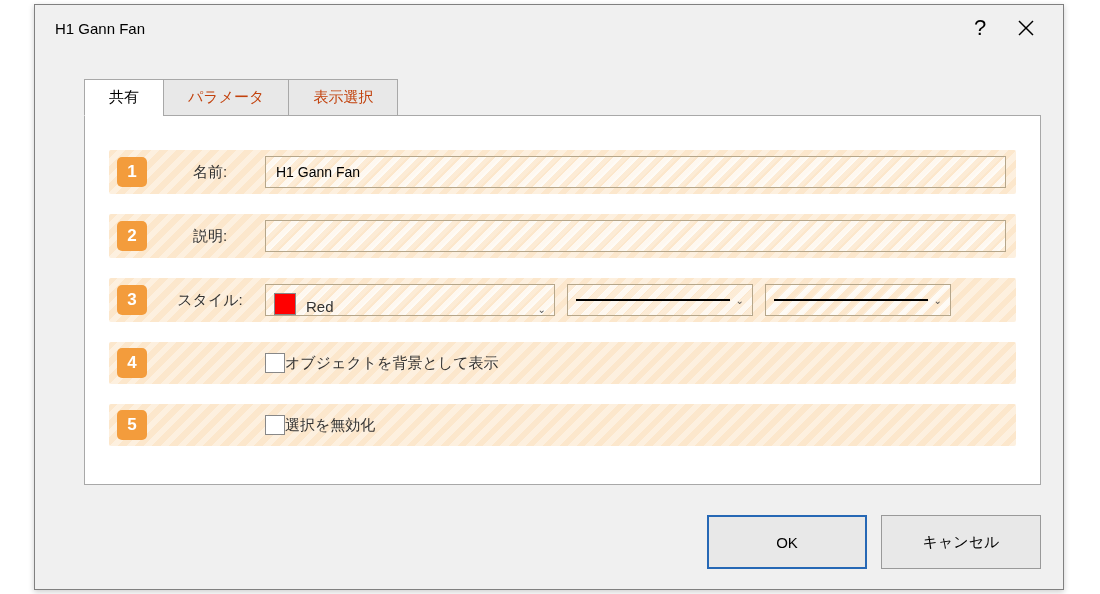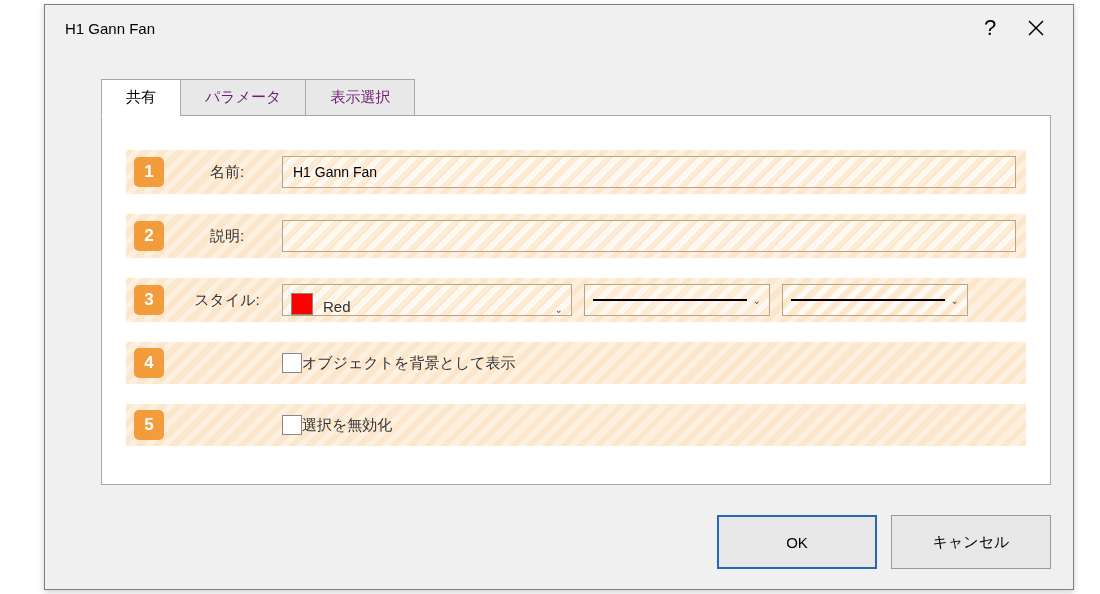--- a/index.html
+++ b/index.html
@@ -6,21 +6,21 @@
     body {
       font-family: "Meiryo", "Yu Gothic", sans-serif;
       font-size: 14px;
       background: #fff;
       width: 1100px;
       height: 594px;
       position: relative;
     }
     .dialog {
       position: absolute;
-      left: 44px;
+      left: 34px;
       top: 4px;
       width: 1030px;
       height: 586px;
       border: 1px solid #808080;
       background: #f0f0f0;
       box-shadow: 0 2px 6px rgba(0,0,0,0.2);
     }
     .titlebar {
       height: 46px;
       display: flex;
@@ -41,33 +41,33 @@
       justify-content: center;
       font-size: 20px;
       color: #000;
       cursor: pointer;
     }
     .titlebar-btn.help { font-size: 22px; }
     .titlebar-btn.close svg { width: 18px; height: 18px; }
     
     .tab-area {
       position: relative;
-      margin: 28px 22px 0 28px;
+      margin: 28px 22px 0 21px;
       padding-left: 28px;
     }
     .tab-strip {
       display: flex;
       position: relative;
       z-index: 2;
     }
     .tab {
       padding: 8px 24px;
       border: 1px solid #a8a8a8;
       background: #e8e8e8;
-      color: #701a75;
+      color: #c2410c;
       cursor: pointer;
       margin-right: -1px;
       font-size: 15px;
     }
     .tab.active {
       background: #fff;
       color: #000;
       border-bottom: 1px solid #fff;
     }
     .tab-panel {

